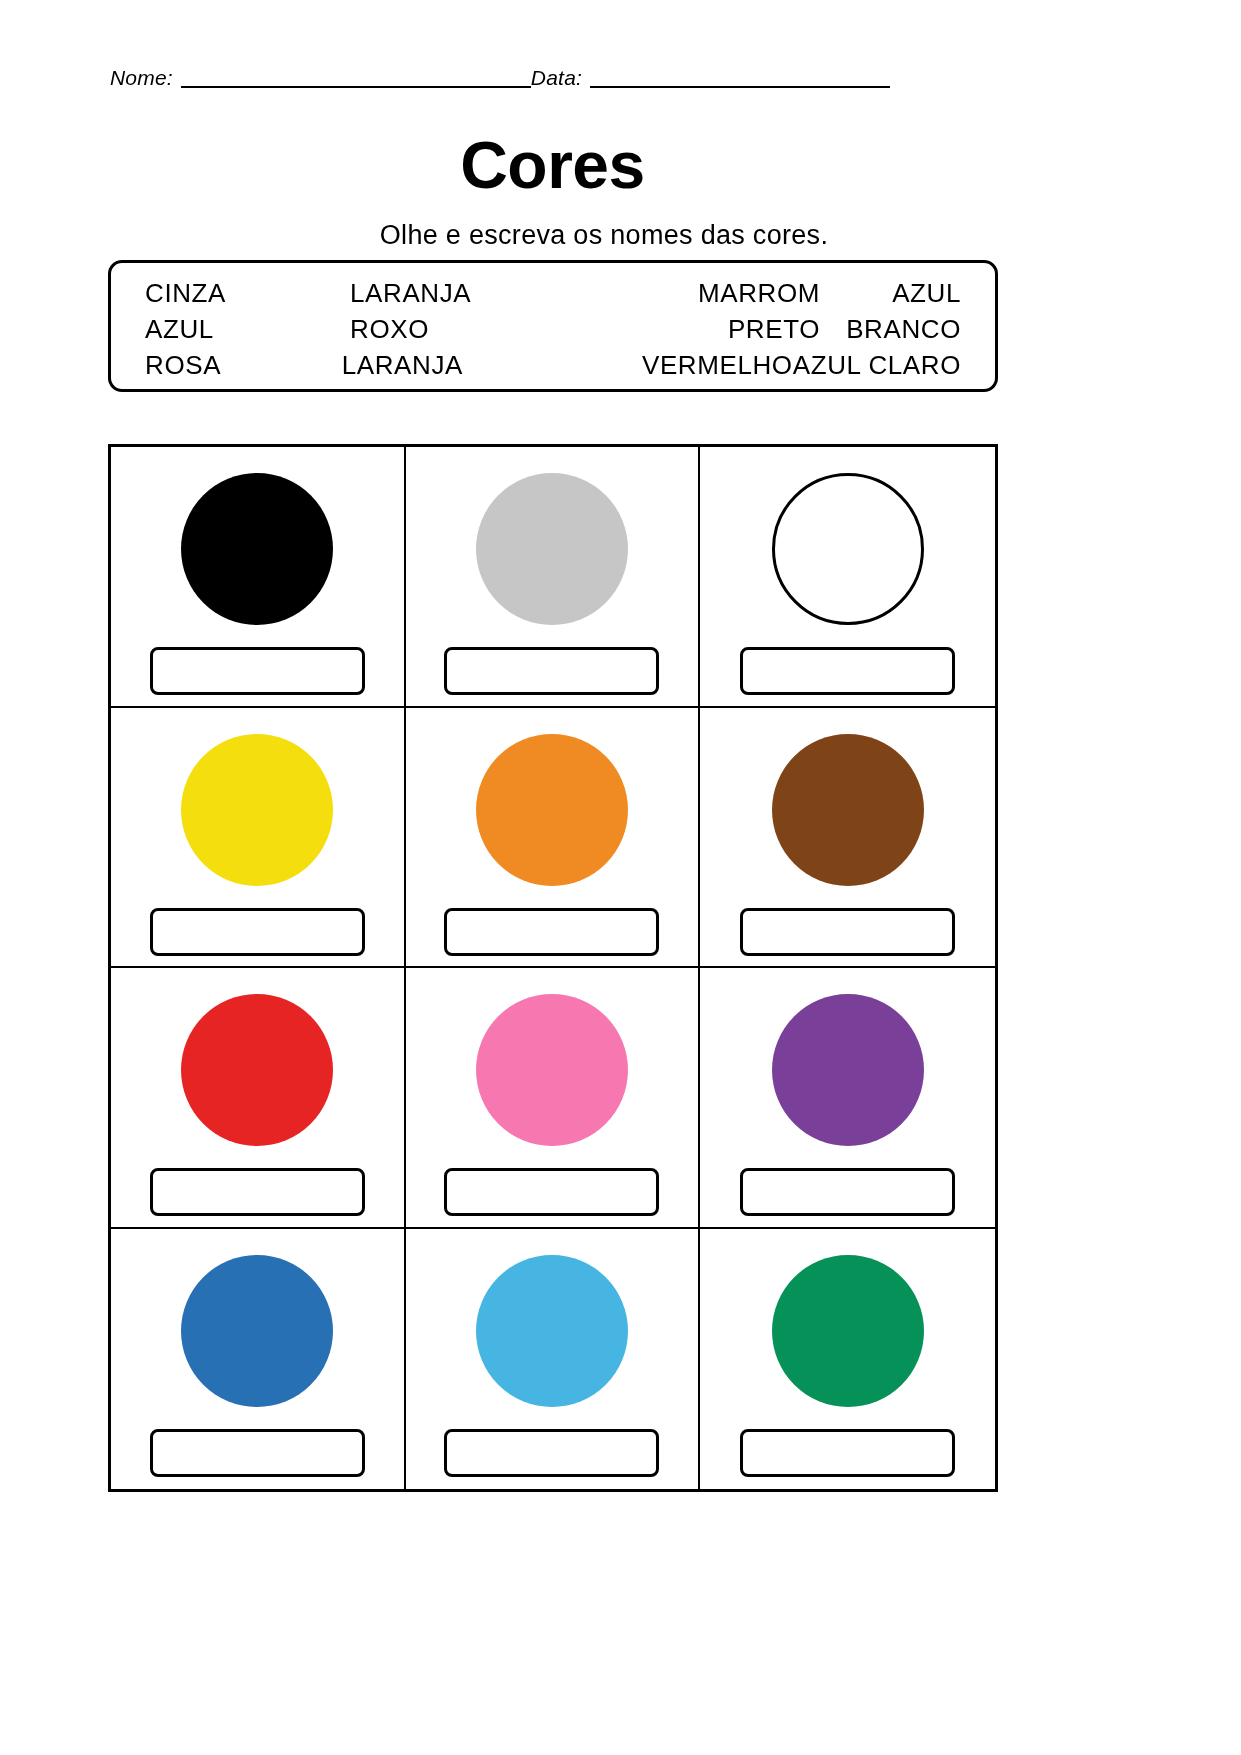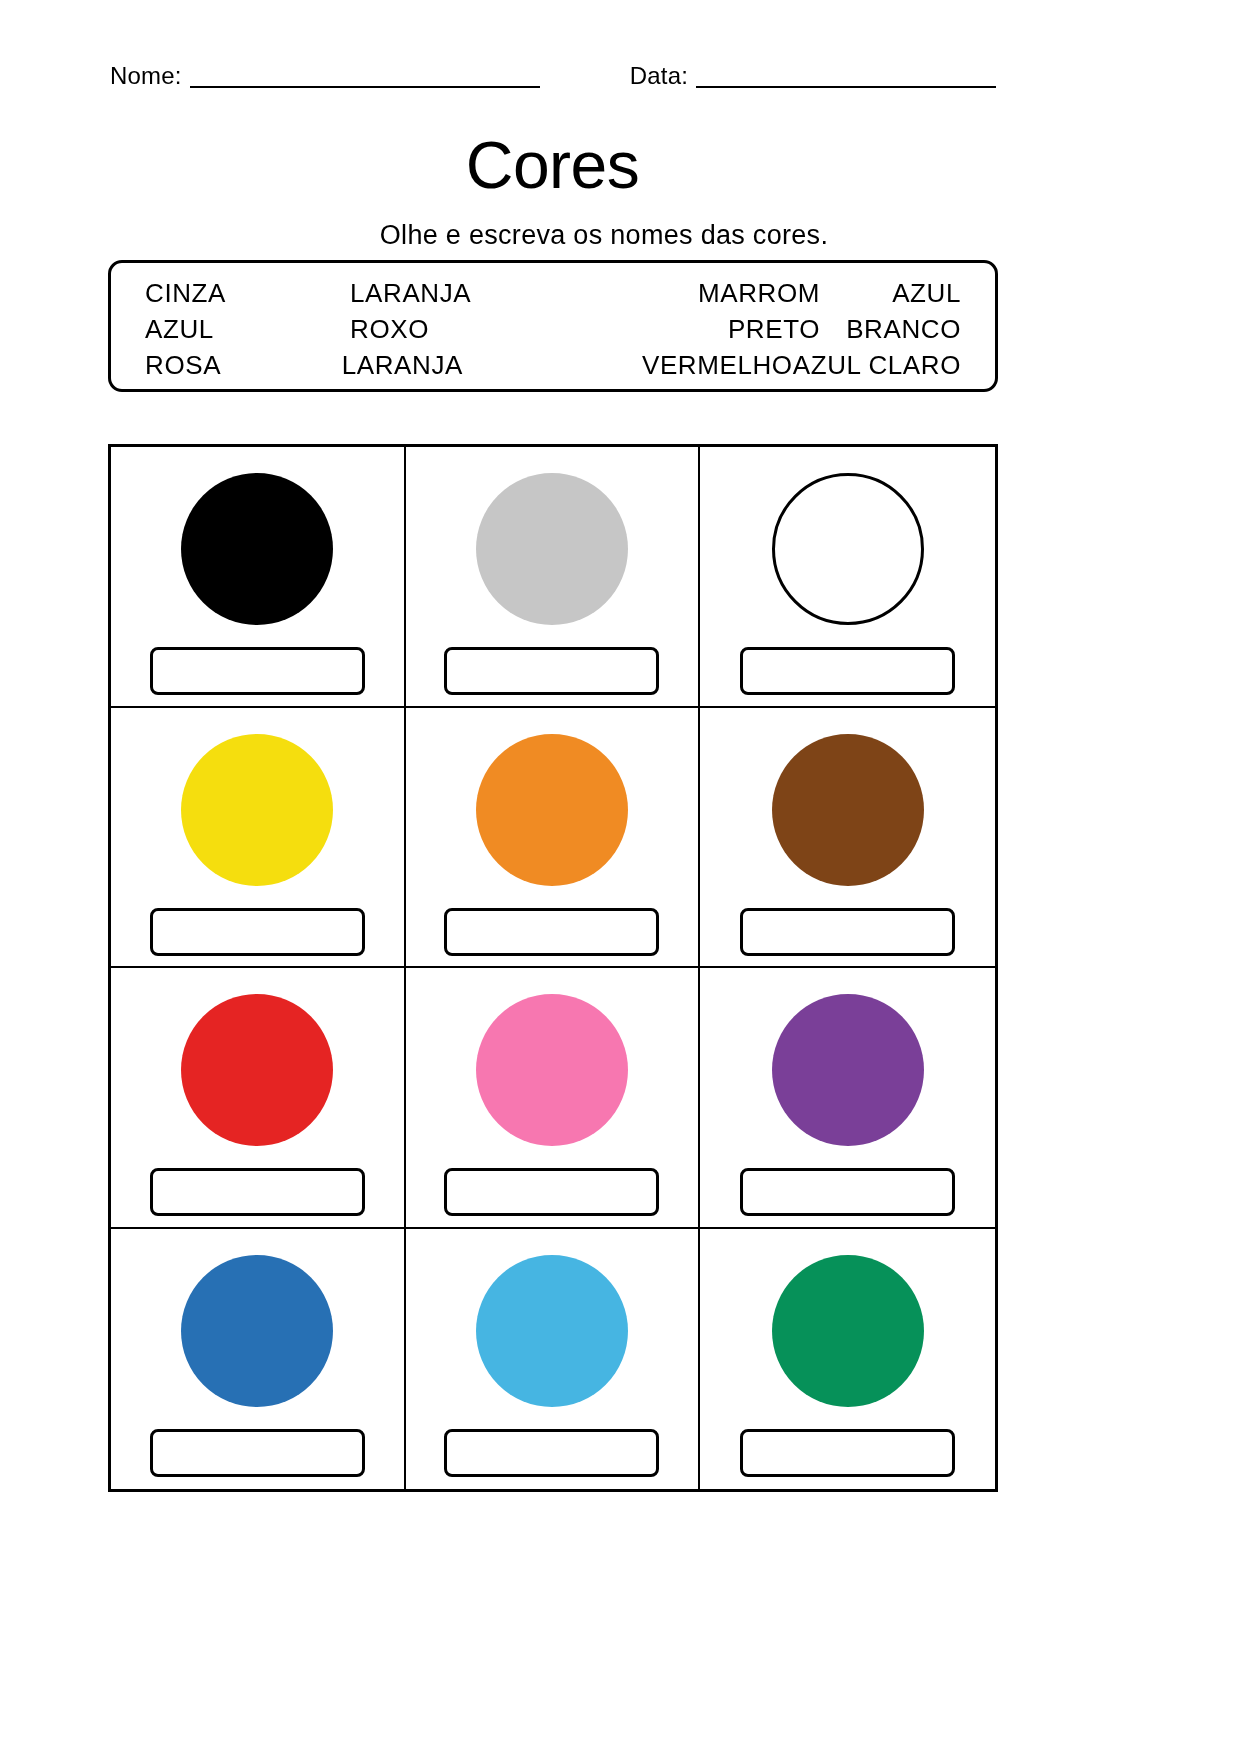--- a/index.html
+++ b/index.html
@@ -24,43 +24,44 @@
     width: 1010px;
     display: flex;
     align-items: flex-end;
     gap: 0;
   }
   .field {
     display: flex;
     align-items: flex-end;
   }
   .field-label {
-    font-size: 24px;
+    font-size: 21px;
     letter-spacing: 0.2px;
     line-height: 1;
     padding-right: 8px;
     white-space: nowrap;
+    font-style: italic;
   }
   .field-line {
     border-bottom: 2.5px solid #000;
     height: 26px;
   }
   .field-nome .field-line { width: 350px; }
-  .field-data { margin-left: 90px; }
+  .field-data { }
   .field-data .field-line { width: 300px; }
 
   
   .title {
     position: absolute;
     top: 132px;
     left: 0;
     width: 1105px;
     text-align: center;
     font-size: 66px;
-    font-weight: 400;
+    font-weight: 700;
     letter-spacing: -0.5px;
     line-height: 1;
   }
   .subtitle {
     position: absolute;
     top: 222px;
     left: 0;
     width: 1208px;
     text-align: center;
     font-size: 27px;

